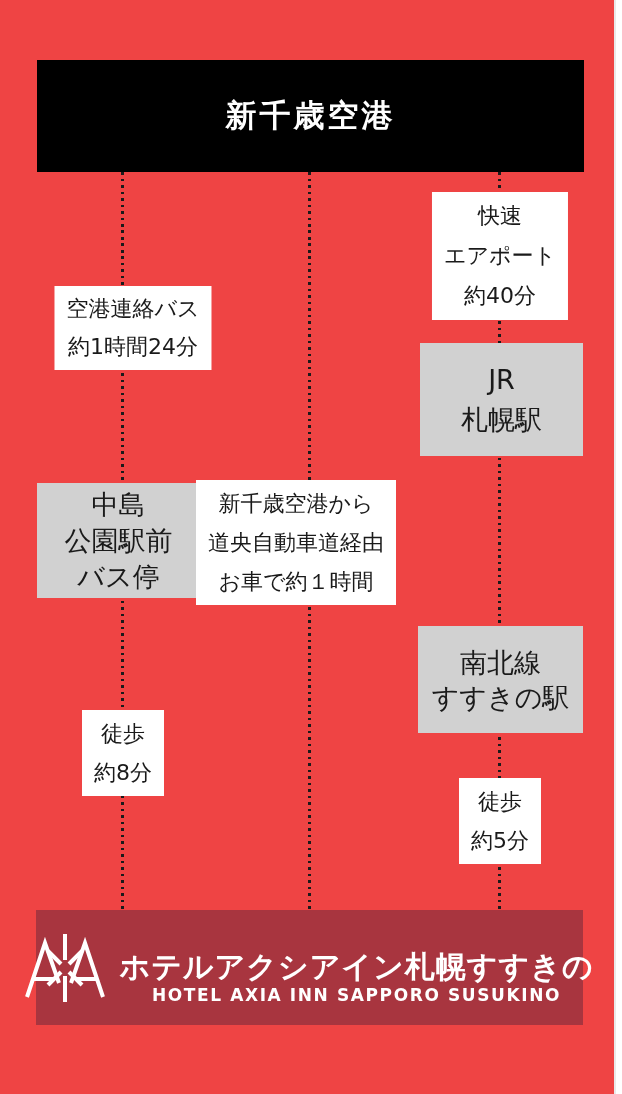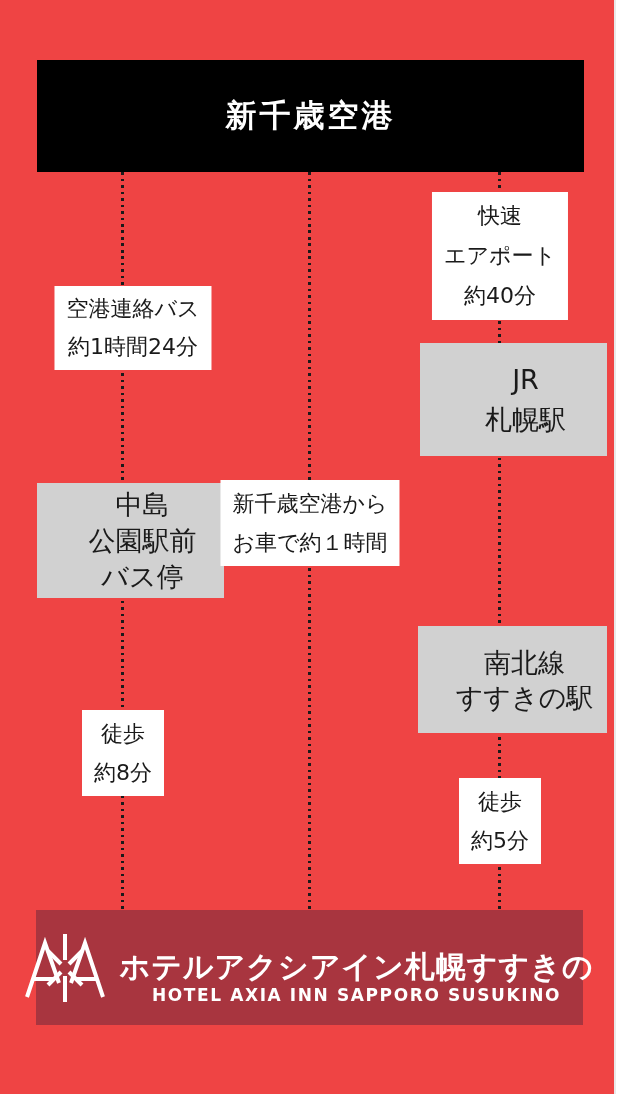--- a/index.html
+++ b/index.html
@@ -41,21 +41,20 @@
     padding:4px 12px;color:var(--body-text,#1a1a1a);
   }
   .lh39{line-height:39px;}
   .lh40{line-height:40px;}
   
   .station{
     position:absolute;background:var(--station-bg,#d1d1d1);
     display:flex;flex-direction:column;align-items:center;justify-content:center;
     text-align:left;font-size:27px;font-weight:500;color:var(--body-text,#1a1a1a);
     white-space:nowrap;
-    padding-left:24px;
   }
   .station .ln{line-height:36px;}
   .station.jr .ln{line-height:40px;}
   .station.susukino .ln{line-height:35px;}
   
   .hotel-banner{
     position:absolute;left:36px;top:910px;width:547px;height:115px;
     background:var(--hotel-bg,#a8353f);
     display:flex;align-items:center;justify-content:center;
   }
@@ -93,22 +92,23 @@
     <div class="ln">中島</div>
     <div class="ln">公園駅前</div>
     <div class="ln">バス停</div>
   </div>
 
   <div class="tblock lh39" style="left:123px;top:710px;">
     <div>徒歩</div>
     <div>約8分</div>
   </div>
 
-  <div class="tblock lh39" style="left:310px;top:480px;">
+  <div class="tblock lh39" style="left:296px;top:480px;">
     <div>新千歳空港から</div>
+    <div>道央自動車道経由</div>
     <div>お車で約１時間</div>
   </div>
 
   <div class="tblock lh40" style="left:500px;top:192px;">
     <div>快速</div>
     <div>エアポート</div>
     <div>約40分</div>
   </div>
 
   <div class="station jr" style="left:420px;top:343px;width:163px;height:113px;">

